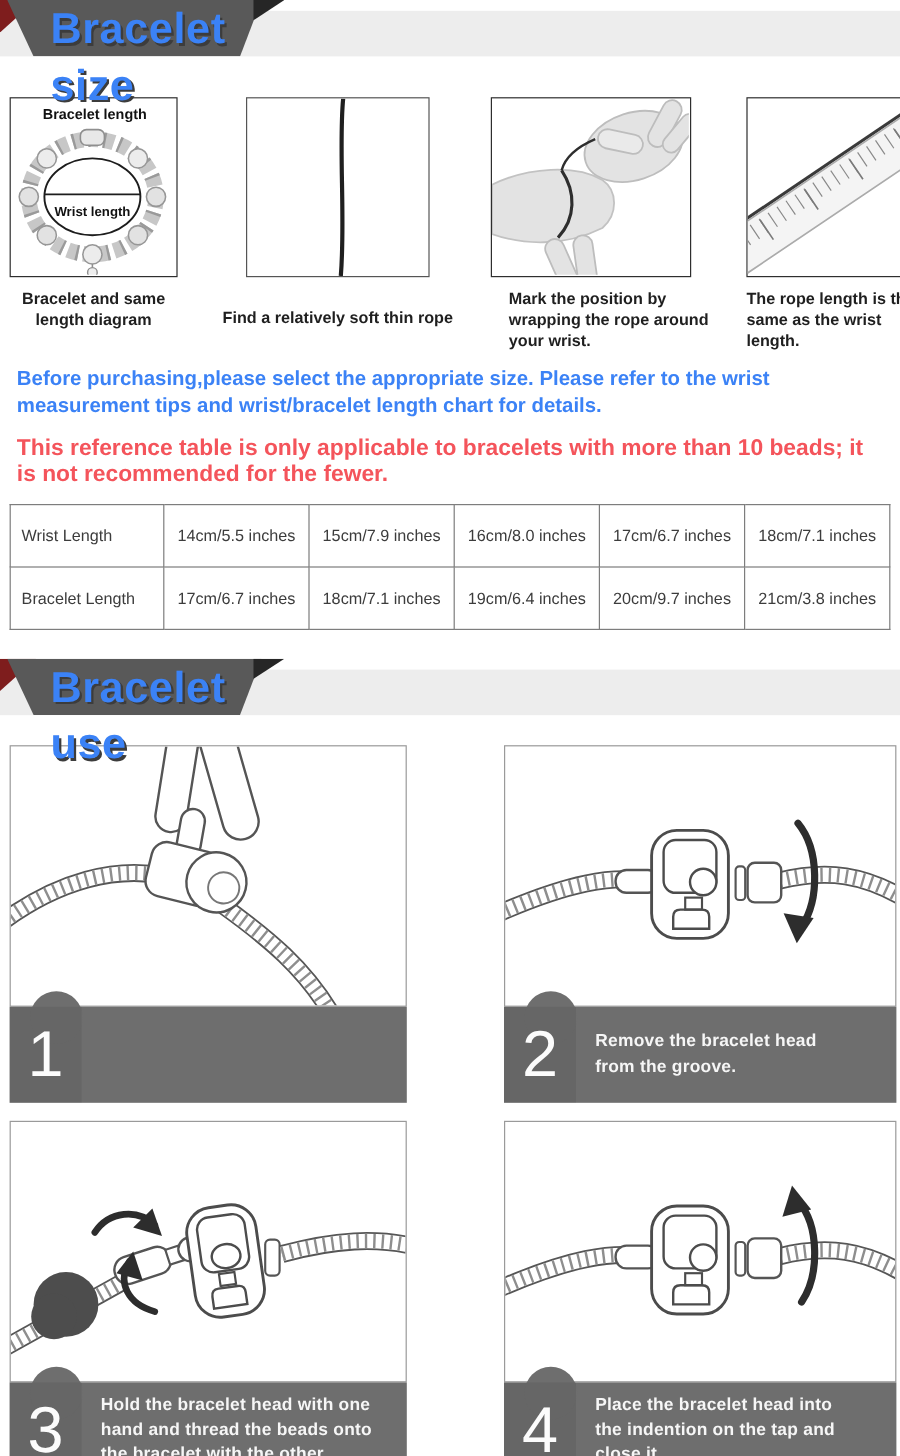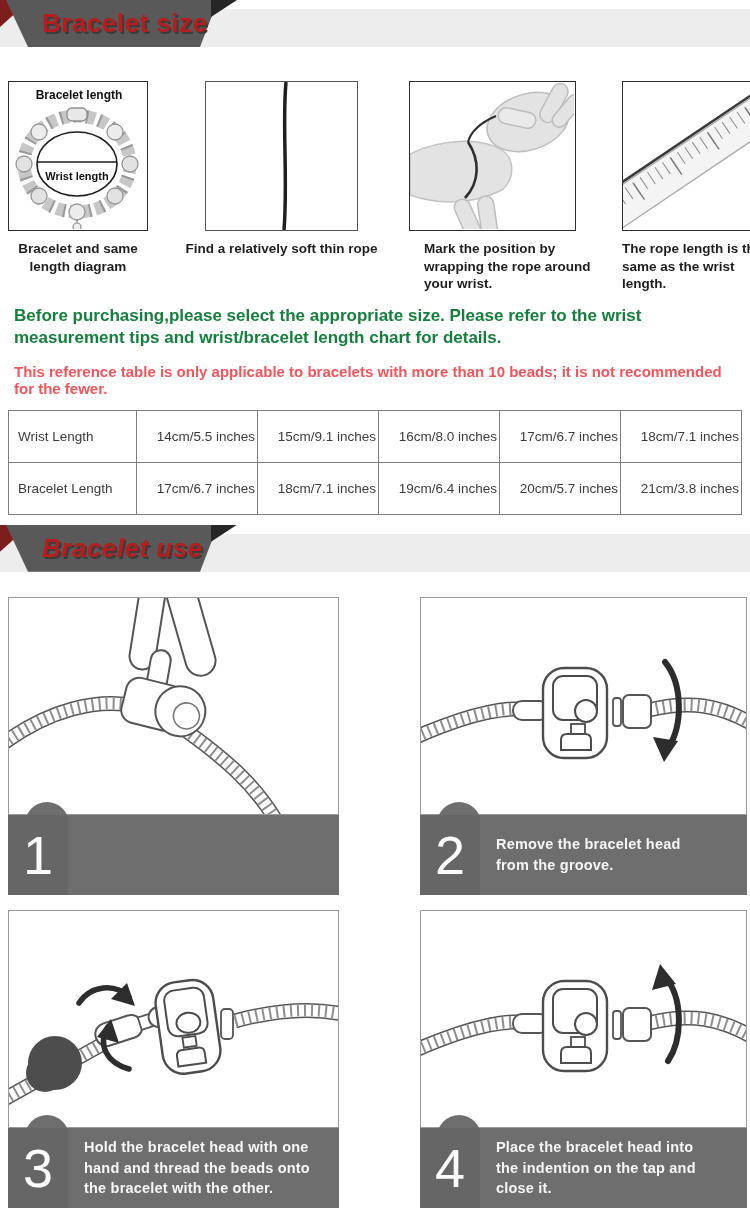--- a/index.html
+++ b/index.html
@@ -9,49 +9,49 @@
   
   .band-section{position:relative;height:52px;}
   .band{position:absolute;left:0;right:0;top:9px;height:38px;background:#ededed;}
   .ribbon{position:absolute;left:0;top:0;width:240px;height:47px;}
   .ribbon .accent{position:absolute;left:0;top:0;width:30px;height:27px;
     background:#7e1d1d;clip-path:polygon(0 0,100% 0,0 100%);}
   .ribbon .fold{position:absolute;left:211px;top:0;width:26px;height:17px;
     background:#262626;clip-path:polygon(0 0,100% 0,0 100%);}
   .ribbon .shape{position:absolute;left:0;top:0;width:240px;height:47px;background:#595959;
     clip-path:polygon(6px 0,218px 0,200px 47px,28px 47px);}
-  .ribbon .title{position:absolute;left:42px;top:0;line-height:47px;color:#b91c1c;
-    font-size:26px;font-weight:800;letter-spacing:.5px;text-shadow:2px 2px 0 #3c3c3c;}
+  .ribbon .title{position:absolute;left:42px;top:0;line-height:47px;color:#3b82f6;
+    font-size:36px;font-weight:800;letter-spacing:.5px;text-shadow:2px 2px 0 #3c3c3c;}
 
   
   .measure-row{display:flex;align-items:flex-start;padding-left:8px;margin-top:29px;}
   figure{margin:0;}
   .fig-box{background:#fff;overflow:hidden;box-sizing:border-box;}
   .fig-1 .fig-box{width:140px;height:150px;border:1.5px solid #2e2e2e;}
   .fig-2{margin-left:52px;}
   .fig-2 .fig-box{width:153px;height:150px;border:1px solid #555;}
   .fig-3{margin-left:51px;}
   .fig-3 .fig-box{width:167px;height:150px;border:1.5px solid #2e2e2e;}
   .fig-4{margin-left:31px;}
   .fig-4 .fig-box{width:146px;height:150px;border:1.5px solid #2e2e2e;}
   figcaption{font-size:13.5px;font-weight:700;color:#1f1f1f;margin-top:9px;line-height:1.3;}
   .fig-1 figcaption{text-align:center;width:150px;margin-left:-5px;}
   .fig-2 figcaption{width:153px;display:flex;justify-content:center;}
-  .fig-2 figcaption span{white-space:nowrap;}
+  .fig-2 figcaption span{white-space:nowrap;margin-top:16px;}
   .fig-3 figcaption{width:167px;margin-left:15px;}
   .fig-4 figcaption{width:152px;}
 
   
-  .intro{margin:12px 14px 0 14px;font-size:17px;font-weight:700;line-height:1.33;color:#15803d;}
-  .note{margin:13px 14px 0 14px;font-size:15px;font-weight:700;color:#f4545b;}
+  .intro{margin:12px 14px 0 14px;font-size:17px;font-weight:700;line-height:1.33;color:#3b82f6;}
+  .note{margin:13px 14px 0 14px;font-size:19px;font-weight:700;color:#f4545b;}
 
   
   .size-table{border-collapse:collapse;margin:13px 8px 0 8px;table-layout:fixed;width:734px;}
   .size-table td{border:1px solid #7d7d7d;height:51px;font-size:13.5px;color:#3c3c3c;
-    text-align:right;padding:0 2px;}
+    text-align:center;padding:0 2px;}
   .size-table td.rowhead{width:116px;text-align:left;padding-left:9px;}
 
   
   .usage-grid{display:grid;grid-template-columns:331px 327px;column-gap:81px;row-gap:15px;
     margin:20px 0 0 8px;}
   .panel{display:flex;flex-direction:column;}
   .draw-box{background:#fff;border:1px solid #9a9a9a;box-sizing:border-box;height:218px;overflow:hidden;}
   .cap-bar{position:relative;background:#6e6e6e;height:80px;display:flex;align-items:center;}
   .cap-bar::before{content:"";position:absolute;top:-13px;left:17px;width:44px;height:44px;
     border-radius:50%;background:#6e6e6e;}
@@ -147,37 +147,37 @@
   </div>
 
   <p class="intro">Before purchasing,please select the appropriate size. Please refer to the wrist measurement tips and wrist/bracelet length chart for details.</p>
   <p class="note">This reference table is only applicable to bracelets with more than 10 beads; it is not recommended for the fewer.</p>
 
   <table class="size-table">
     <tbody>
       <tr>
         <td class="rowhead">Wrist Length</td>
         <td>14cm/5.5 inches</td>
-        <td>15cm/9.1 inches</td>
+        <td>15cm/7.9 inches</td>
         <td>16cm/8.0 inches</td>
         <td>17cm/6.7 inches</td>
         <td>18cm/7.1 inches</td>
       </tr>
       <tr>
         <td class="rowhead">Bracelet Length</td>
         <td>17cm/6.7 inches</td>
         <td>18cm/7.1 inches</td>
         <td>19cm/6.4 inches</td>
-        <td>20cm/5.7 inches</td>
+        <td>20cm/9.7 inches</td>
         <td>21cm/3.8 inches</td>
       </tr>
     </tbody>
   </table>
 
-  <div class="band-section" style="margin-top:10px;font-style:italic;">
+  <div class="band-section" style="margin-top:24px;">
     <div class="band"></div>
     <div class="ribbon">
       <div class="accent"></div>
       <div class="shape"></div>
       <div class="fold"></div>
       <div class="title">Bracelet use</div>
     </div>
   </div>
 
   <div class="usage-grid">

